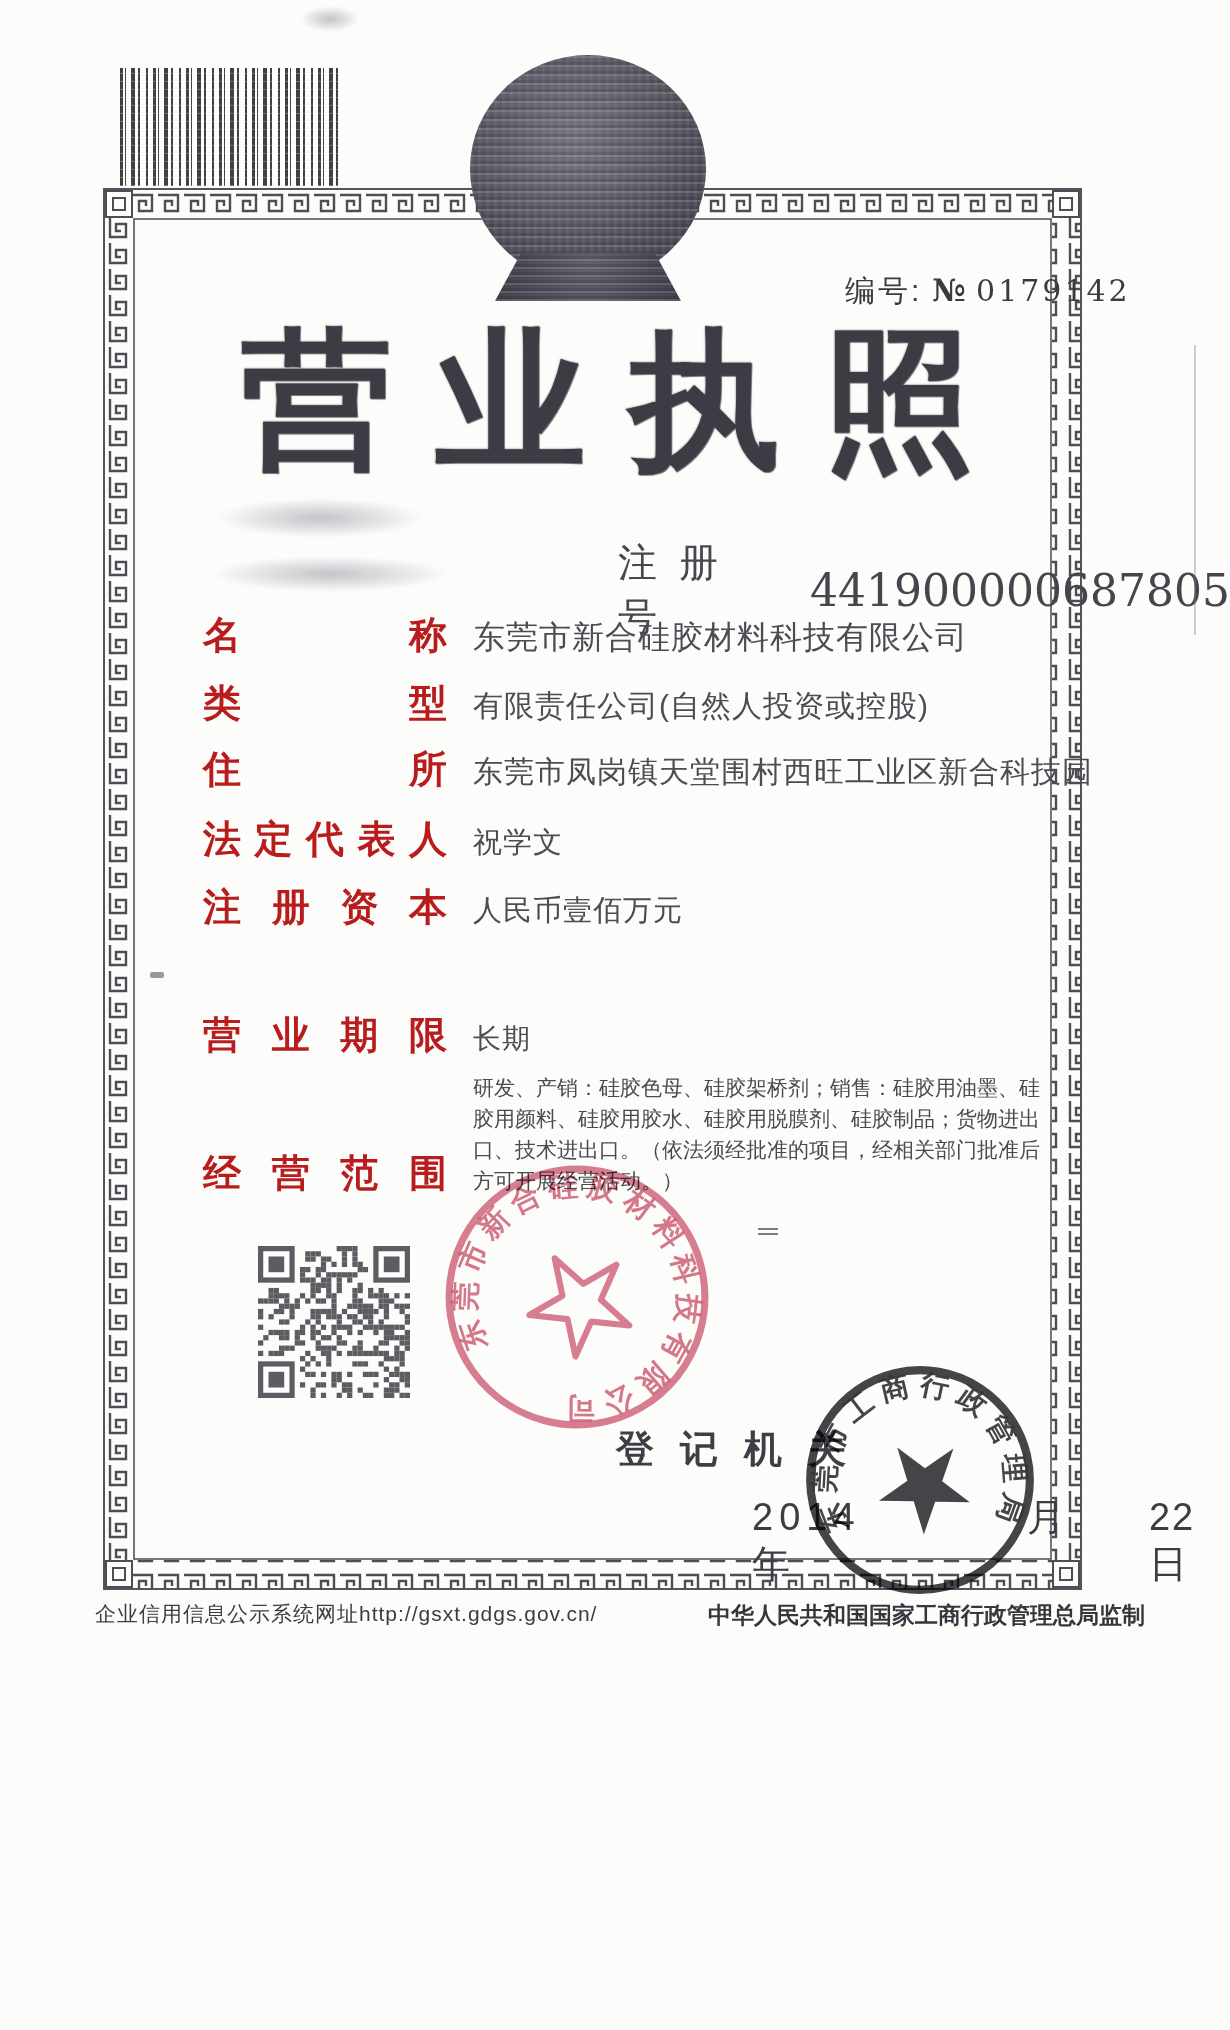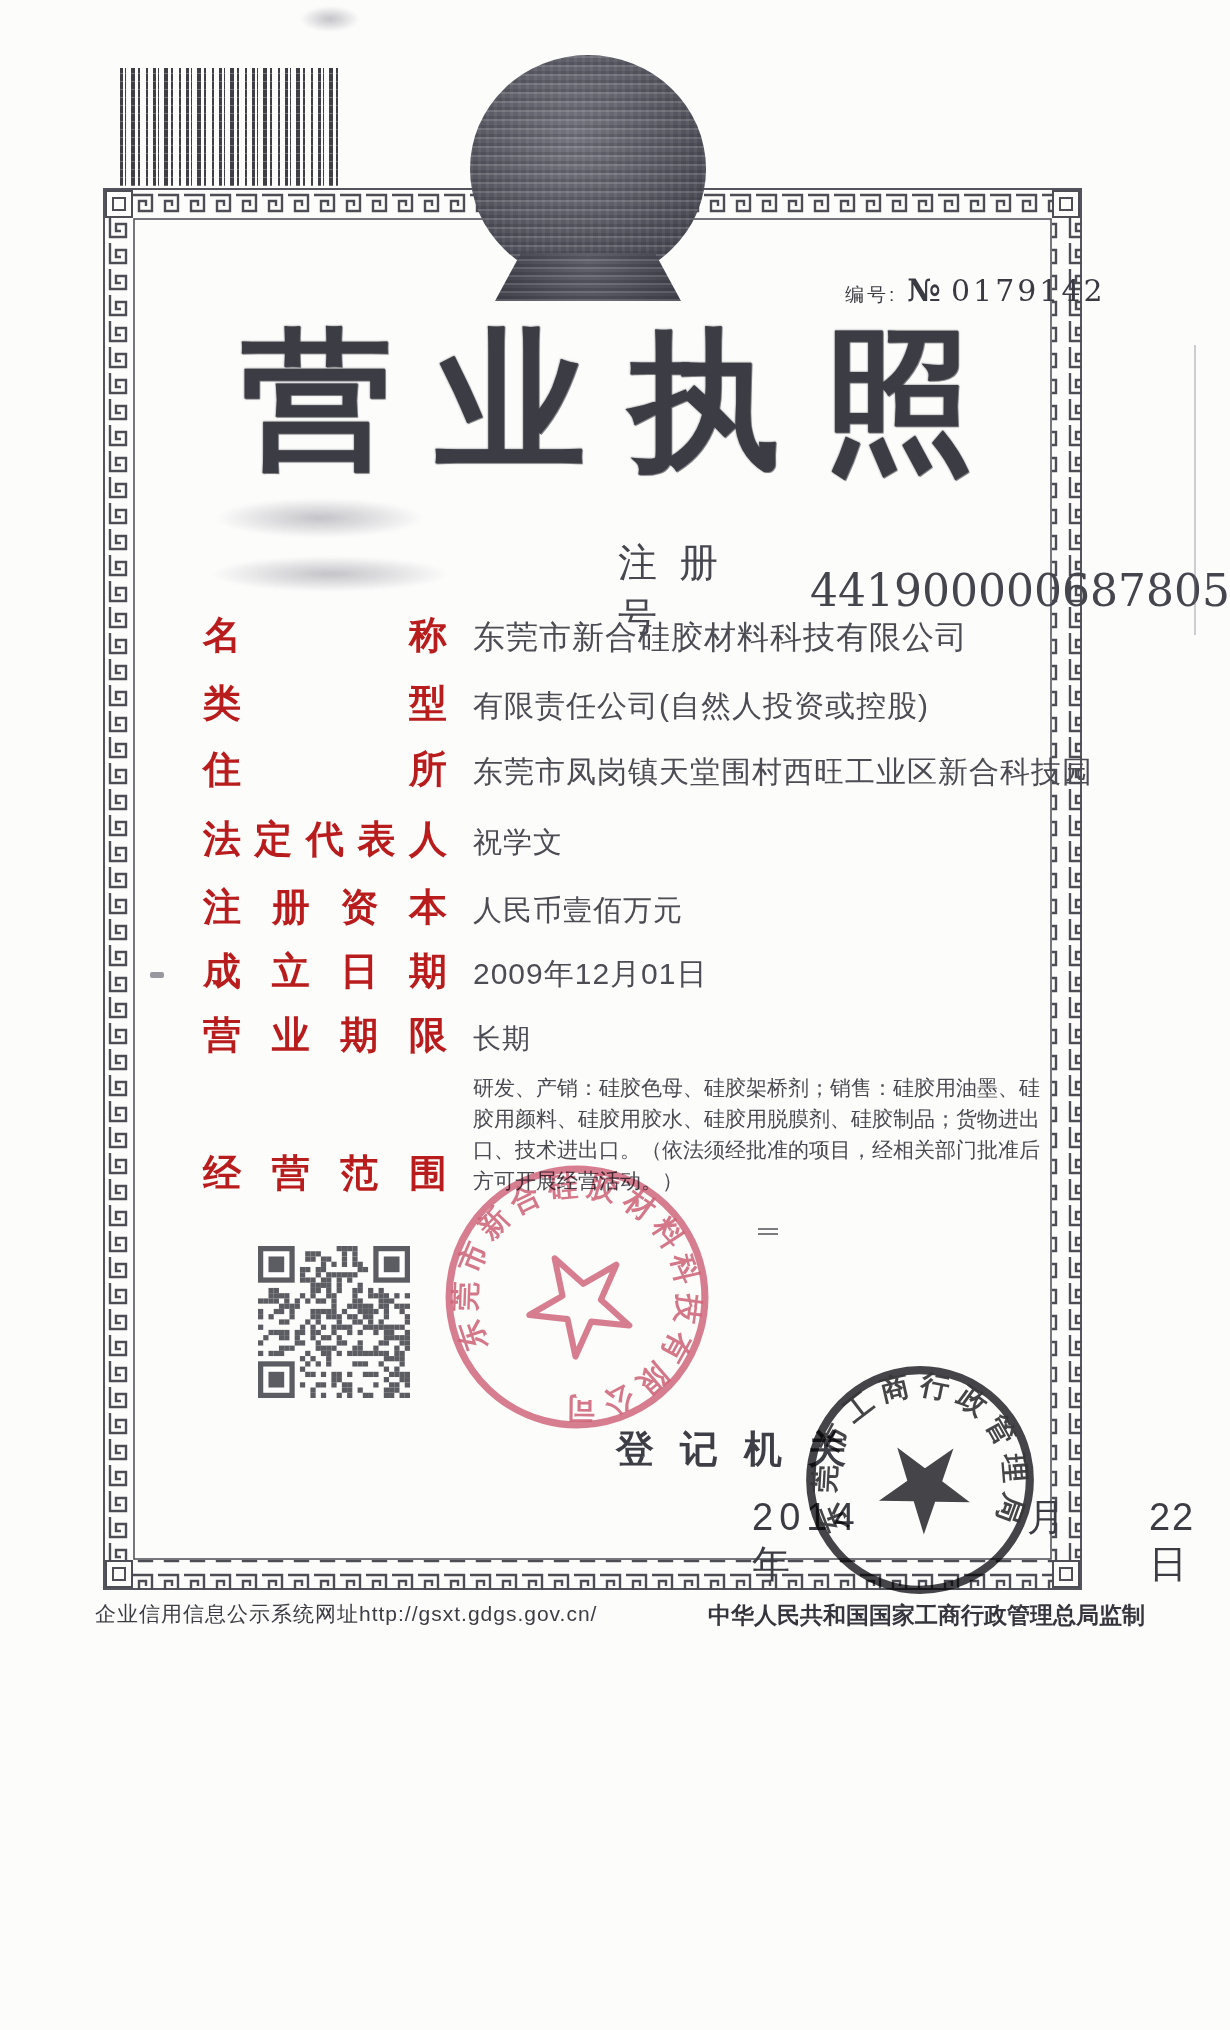--- a/index.html
+++ b/index.html
@@ -33,21 +33,21 @@
     background:
       repeating-linear-gradient(0deg, rgba(225,225,230,.15) 0 2px, rgba(35,35,44,.2) 2px 5px, transparent 5px 8px),
       radial-gradient(circle at 50% 20%, #62626c 0%, #4a4a54 70%, #42424c 100%);
     filter:blur(.3px);}
 
   
   .frame{position:absolute;left:103px;top:188px;z-index:1;}
 
   
   .serial{position:absolute;left:845px;top:253px;display:flex;align-items:baseline;gap:10px;color:#3a3a42;z-index:4;}
-  .serial .lbl{font-size:19px;letter-spacing:3px;}
+  .serial .lbl{font-size:30px;letter-spacing:3px;}
   .serial .no-sym{font-size:31px;font-weight:bold;font-family:"DejaVu Serif","Liberation Serif",serif;}
   .serial .num{font-size:30px;font-family:"DejaVu Serif","Liberation Serif",serif;letter-spacing:3px;margin-top:20px;}
 
   
   .title{position:absolute;left:118px;top:318px;width:979px;text-align:center;
     font-size:150px;font-weight:bold;color:#3c3c44;letter-spacing:44px;padding-left:44px;
     text-shadow:0 0 2px rgba(45,45,52,.85), 1px 1px 0 rgba(45,45,52,.5);line-height:1.1;z-index:2;}
 
   
   .regno{position:absolute;left:618px;top:536px;display:flex;align-items:center;z-index:2;}
@@ -154,24 +154,20 @@
     <span class="flabel">住所</span>
     <span class="fvalue">东莞市凤岗镇天堂围村西旺工业区新合科技园</span>
   </div>
   <div class="row" style="top:818px;">
     <span class="flabel">法定代表人</span>
     <span class="fvalue" style="font-size:29px;">祝学文</span>
   </div>
   <div class="row" style="top:886px;">
     <span class="flabel">注册资本</span>
     <span class="fvalue" style="font-size:29px;">人民币壹佰万元</span>
-  </div>
-  <div class="row" style="top:950px;">
-    <span class="flabel">成立日期</span>
-    <span class="fvalue">2009年12月01日</span>
   </div>
   <div class="row" style="top:1014px;">
     <span class="flabel">营业期限</span>
     <span class="fvalue" style="font-size:28px;">长期</span>
   </div>
   <div class="row scope-row" style="top:1068px;">
     <span class="flabel">经营范围</span>
     <span class="fvalue">研发、产销：硅胶色母、硅胶架桥剂；销售：硅胶用油墨、硅胶用颜料、硅胶用胶水、硅胶用脱膜剂、硅胶制品；货物进出口、技术进出口。（依法须经批准的项目，经相关部门批准后方可开展经营活动。）</span>
   </div>
   <div class="scope-mark"></div>

